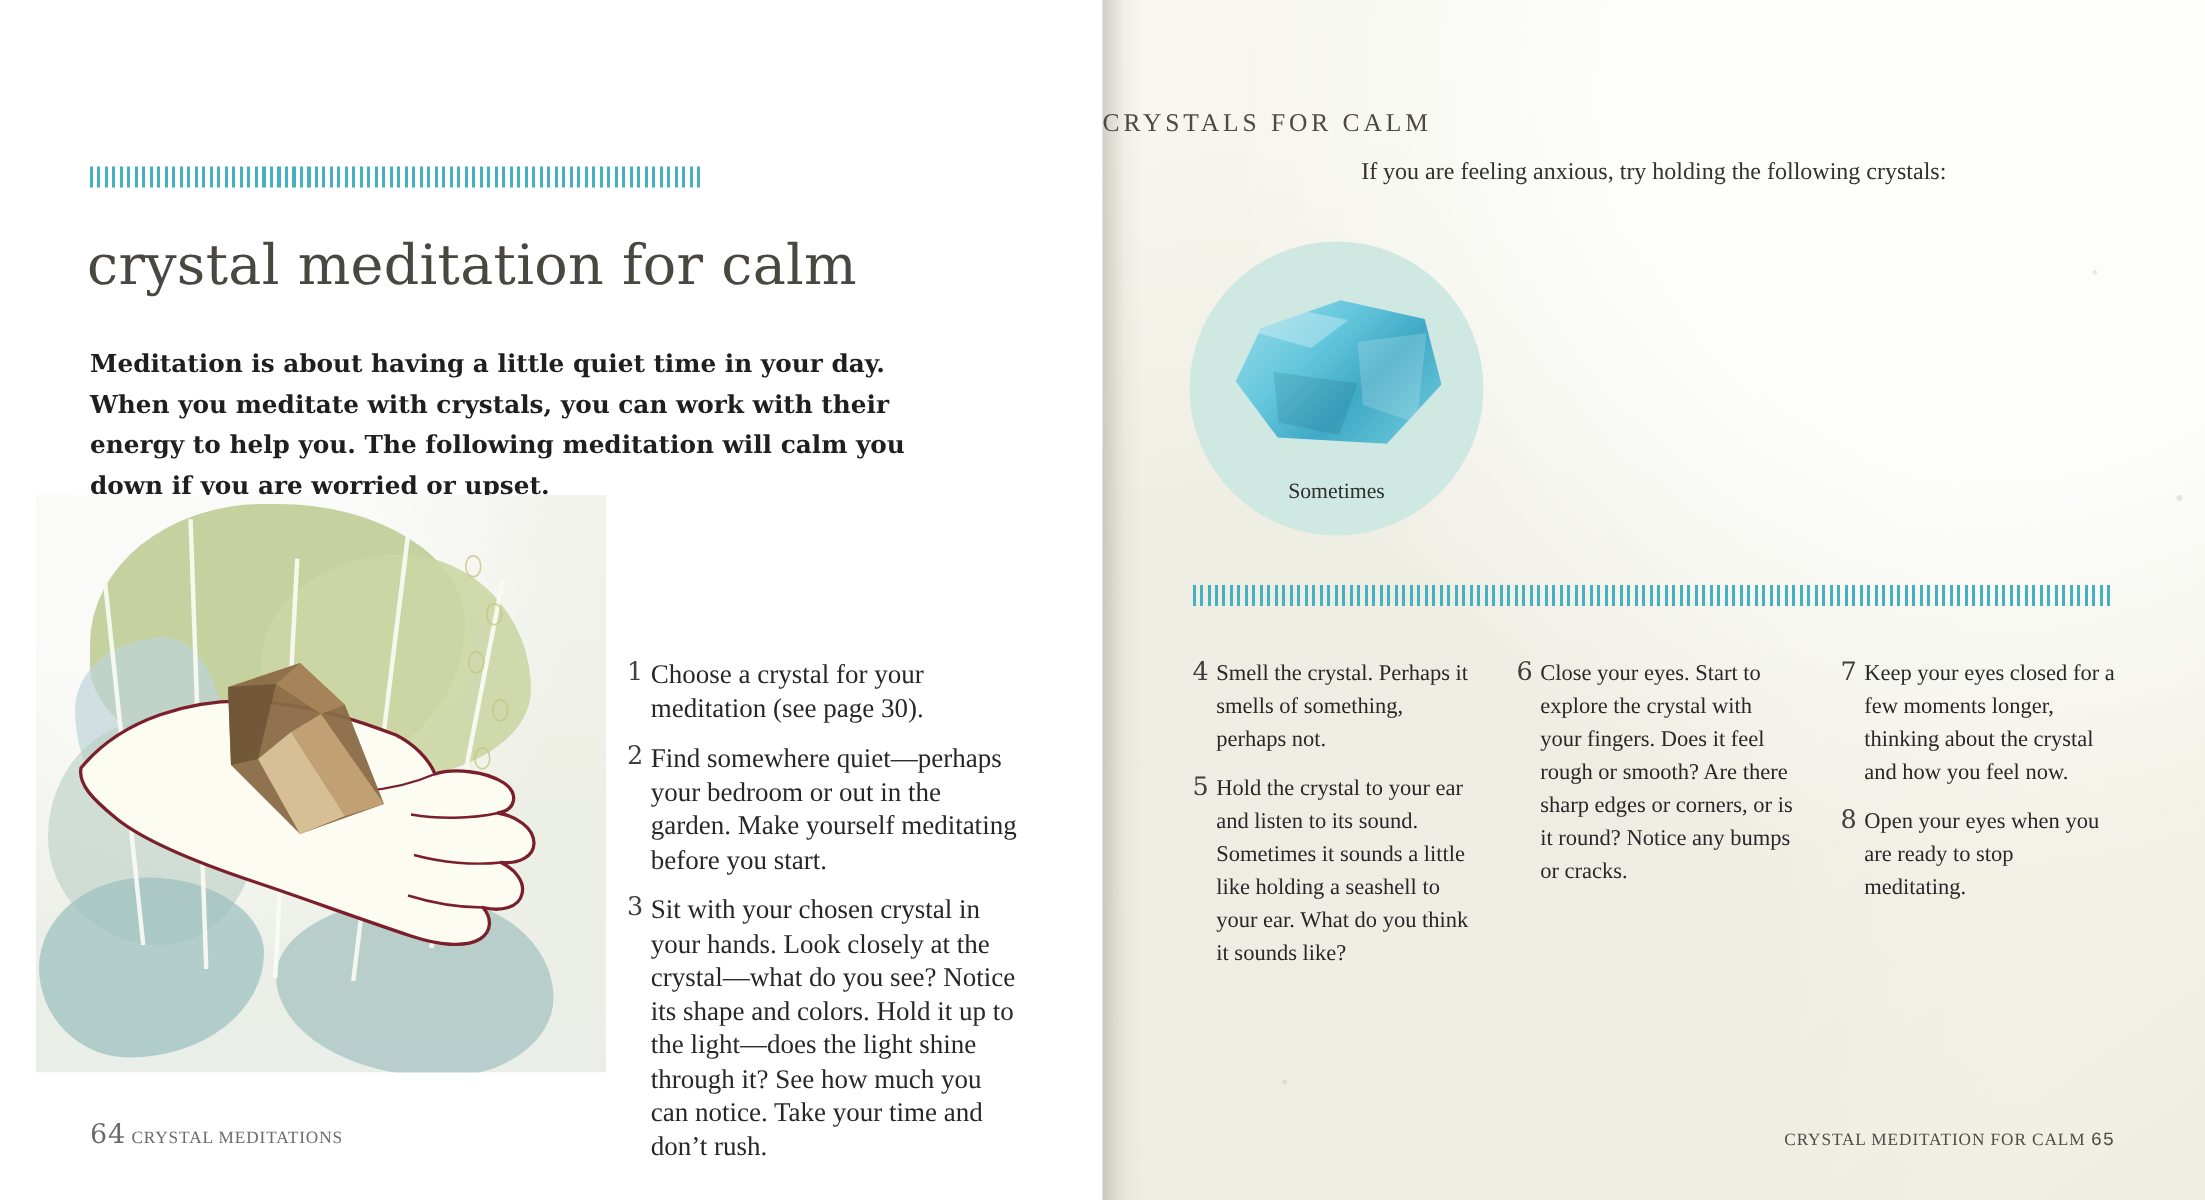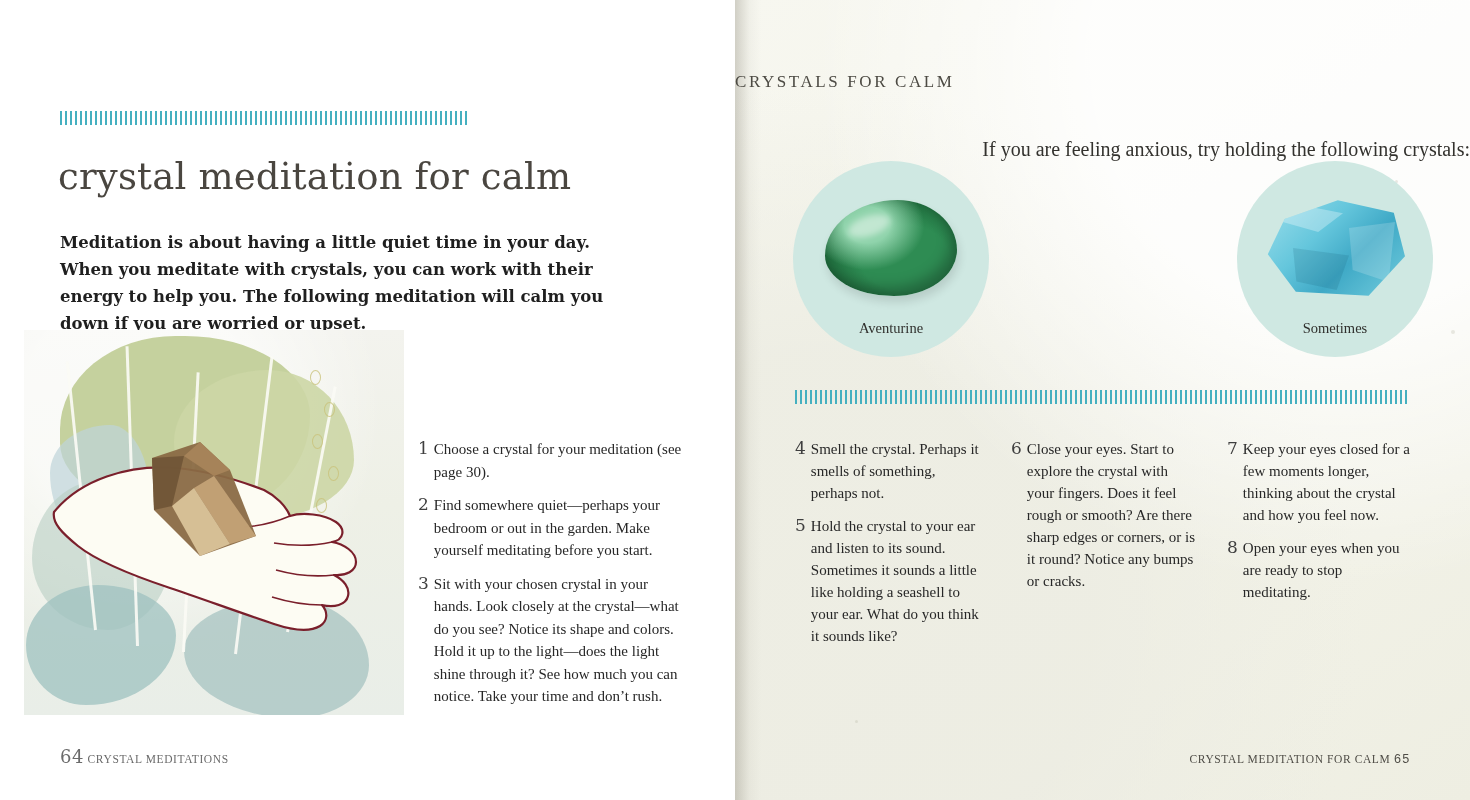--- a/index.html
+++ b/index.html
@@ -164,21 +164,21 @@
   .step-num {
     font-family: "DejaVu Serif", serif;
     font-size: 17px;
     color: #3f3f3f;
     line-height: 21px;
     margin-right: 5px;
     flex: 0 0 auto;
   }
   .step-text {
     font-family: "Liberation Serif", serif;
-    font-size: 15px;
+    font-size: 18px;
     line-height: 22.5px;
     color: #272727;
   }
 
   .folio-left {
     position: absolute;
     left: 60px;
     bottom: 33px;
     font-family: "Liberation Serif", serif;
     font-size: 11.5px;
@@ -220,25 +220,24 @@
     text-align: left;
     font-family: "Liberation Serif", serif;
     font-size: 17px;
     letter-spacing: 2.6px;
     color: #4c4a43;
   }
   .right-sub {
     position: absolute;
     left: 0; right: 0;
     top: 106px;
-    text-align: right;
-    font-family: "Liberation Serif", serif;
-    font-size: 20px;
+    text-align: center;
+    font-family: "Liberation Serif", serif;
+    font-size: 16px;
     color: #33322e;
-    margin-top: 32px;
   }
 
   .crystals {
     position: absolute;
     left: 58px;
     top: 161px;
     width: 640px;
     display: flex;
     justify-content: space-between;
   }
@@ -445,24 +444,20 @@
 
     <div class="paper-fleck" style="left:660px; top:180px; width:3px; height:3px;"></div>
     <div class="paper-fleck" style="left:716px; top:330px; width:4px; height:4px;"></div>
     <div class="paper-fleck" style="left:120px; top:720px; width:3px; height:3px;"></div>
 
     <div class="right-head">CRYSTALS FOR CALM</div>
     <div class="right-sub">If you are feeling anxious, try holding the following crystals:</div>
 
     <div class="crystals">
       <div class="crystal">
-        <div class="stone stone-aventurine"></div>
-        <div class="caption">Aventurine</div>
-      </div>
-      <div class="crystal">
         <div class="stone stone-aquamarine">
           <div class="aq-facet-a"></div>
           <div class="aq-facet-b"></div>
           <div class="aq-facet-c"></div>
         </div>
         <div class="caption">Sometimes</div>
       </div>
     </div>
 
     <div class="rule-dash right-rule"></div>

